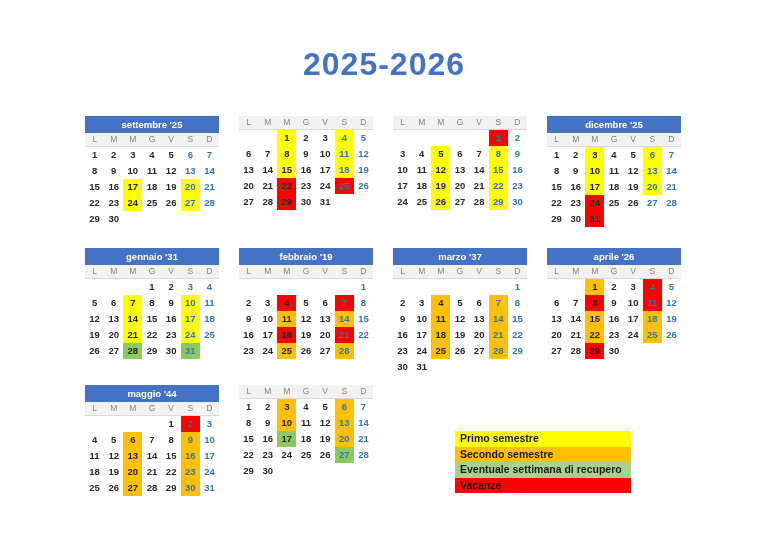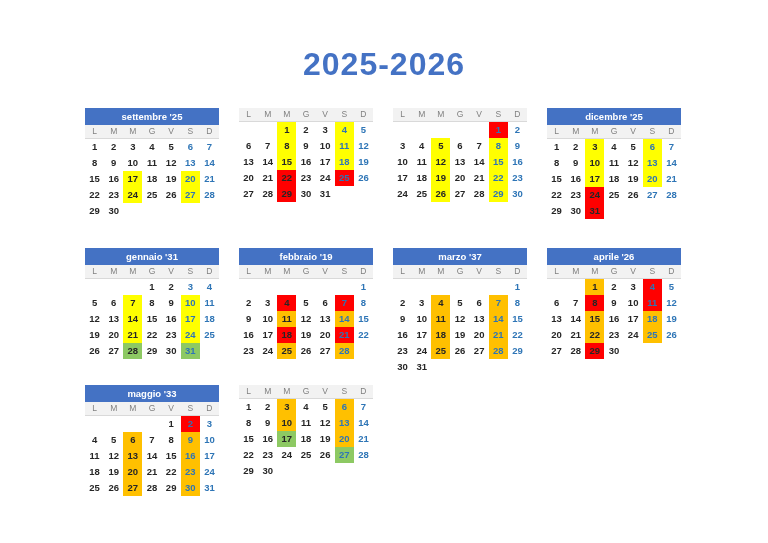--- a/index.html
+++ b/index.html
@@ -25,21 +25,21 @@
 
   .legend { position:absolute; left:455px; top:431px; width:176px; }
   .legend-item { height:15.5px; line-height:15.5px; font-size:10.5px; font-weight:700;
                  padding-left:5px; color:#1a1a1a; }
 </style>
 </head>
 <body>
 
 <div class="page">
   <div class="title" style="color: rgb(68, 114, 196);">2025-2026</div>
-  <div class="months-row" style="top:108px">
+  <div class="months-row" style="top:116px">
       <div class="month">
         <div class="m-header" style="background: rgb(68, 114, 196); color: rgb(255, 255, 255);">settembre '25</div>
         <div class="wk-row" style="background: rgb(242, 242, 242);">
           <span style="color: rgb(128, 128, 128);">L</span>
           <span style="color: rgb(128, 128, 128);">M</span>
           <span style="color: rgb(128, 128, 128);">M</span>
           <span style="color: rgb(128, 128, 128);">G</span>
           <span style="color: rgb(128, 128, 128);">V</span>
           <span style="color: rgb(128, 128, 128);">S</span>
           <span style="color: rgb(128, 128, 128);">D</span>
@@ -428,21 +428,21 @@
           <span class="day" style="color: rgb(38, 38, 38); background: rgb(255, 0, 0);">29</span>
           <span class="day" style="color: rgb(38, 38, 38);">30</span>
           <span class="day"></span>
           <span class="day"></span>
           <span class="day"></span>
         </div>
       </div>
     </div>
   <div class="months-row" style="top:385px">
       <div class="month">
-        <div class="m-header" style="background: rgb(68, 114, 196); color: rgb(255, 255, 255);">maggio '33</div>
+        <div class="m-header" style="background: rgb(68, 114, 196); color: rgb(255, 255, 255);">maggio '44</div>
         <div class="wk-row" style="background: rgb(242, 242, 242);">
           <span style="color: rgb(128, 128, 128);">L</span>
           <span style="color: rgb(128, 128, 128);">M</span>
           <span style="color: rgb(128, 128, 128);">M</span>
           <span style="color: rgb(128, 128, 128);">G</span>
           <span style="color: rgb(128, 128, 128);">V</span>
           <span style="color: rgb(128, 128, 128);">S</span>
           <span style="color: rgb(128, 128, 128);">D</span>
         </div>
         <div class="days">
@@ -525,13 +525,19 @@
           <span class="day" style="color: rgb(38, 38, 38);">29</span>
           <span class="day" style="color: rgb(38, 38, 38);">30</span>
           <span class="day"></span>
           <span class="day"></span>
           <span class="day"></span>
           <span class="day"></span>
           <span class="day"></span>
         </div>
       </div>
     </div>
+  <div class="legend">
+      <div class="legend-item" style="background: rgb(255, 255, 0);">Primo semestre</div>
+      <div class="legend-item" style="background: rgb(255, 192, 0);">Secondo semestre</div>
+      <div class="legend-item" style="background: rgb(169, 209, 142);">Eventuale settimana di recupero</div>
+      <div class="legend-item" style="background: rgb(255, 0, 0);">Vacanze</div>
+    </div>
 </div>
 
 </body></html>

